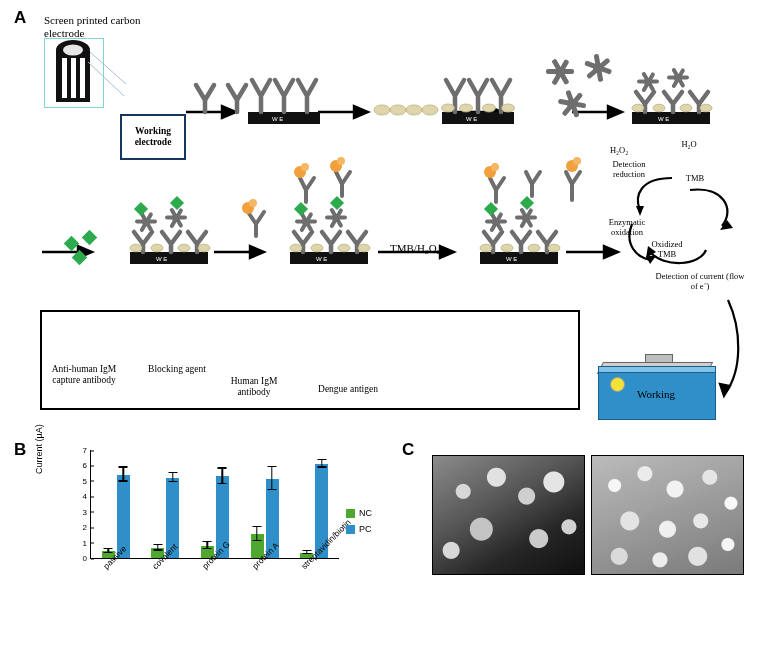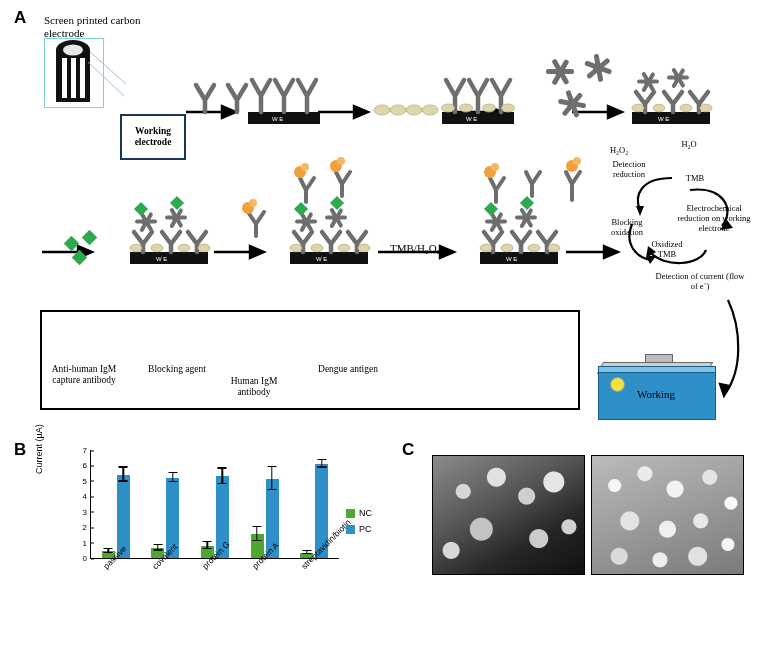--- a/index.html
+++ b/index.html
@@ -602,29 +602,28 @@
   <div class="we-box">Working electrode</div>
 
   <div class="tmb-label" style="left:390px; top:242px;">TMB/H₂O₂</div>
 
   <div class="cycle-text" style="left:602px; top:146px; width:34px;">H₂O₂</div>
   <div class="cycle-text" style="left:672px; top:140px; width:34px;">H₂O</div>
   <div class="cycle-text" style="left:678px; top:174px; width:34px;">TMB</div>
   <div class="cycle-text" style="left:644px; top:240px; width:46px;">Oxidized TMB</div>
 
   <div class="cycle-text" style="left:600px; top:160px; width:58px;">Detection reduction</div>
-  <div class="cycle-text" style="left:596px; top:218px; width:62px;">Blocking oxidation</div>
-  <div class="cycle-text" style="left:676px; top:204px; width:76px;">Electrochemical reduction on working electrode</div>
+  <div class="cycle-text" style="left:596px; top:218px; width:62px;">Enzymatic oxidation</div>
   <div class="cycle-text" style="left:652px; top:272px; width:96px;">Detection of current (flow of e⁻)</div>
 
   <div class="legend-box"></div>
   <div class="legend-item-label" style="left:44px; top:364px; width:80px;">Anti-human IgM capture antibody</div>
   <div class="legend-item-label" style="left:142px; top:364px; width:70px;">Blocking agent</div>
   <div class="legend-item-label" style="left:218px; top:376px; width:72px;">Human IgM antibody</div>
-  <div class="legend-item-label" style="left:302px; top:364px; width:92px;">Dengue antigen</div>
+  <div class="legend-item-label" style="left:302px; top:384px; width:92px;">Dengue antigen</div>
 
   <div class="monitor-stand"></div>
   <div class="kbd"></div>
   <div class="autolab-top"></div>
   <div class="autolab"></div>
   <div class="autolab-led"></div>
   <div class="autolab-label">Working</div>
 </div>
 
 <div class="panel-label lbl-B">B</div>

